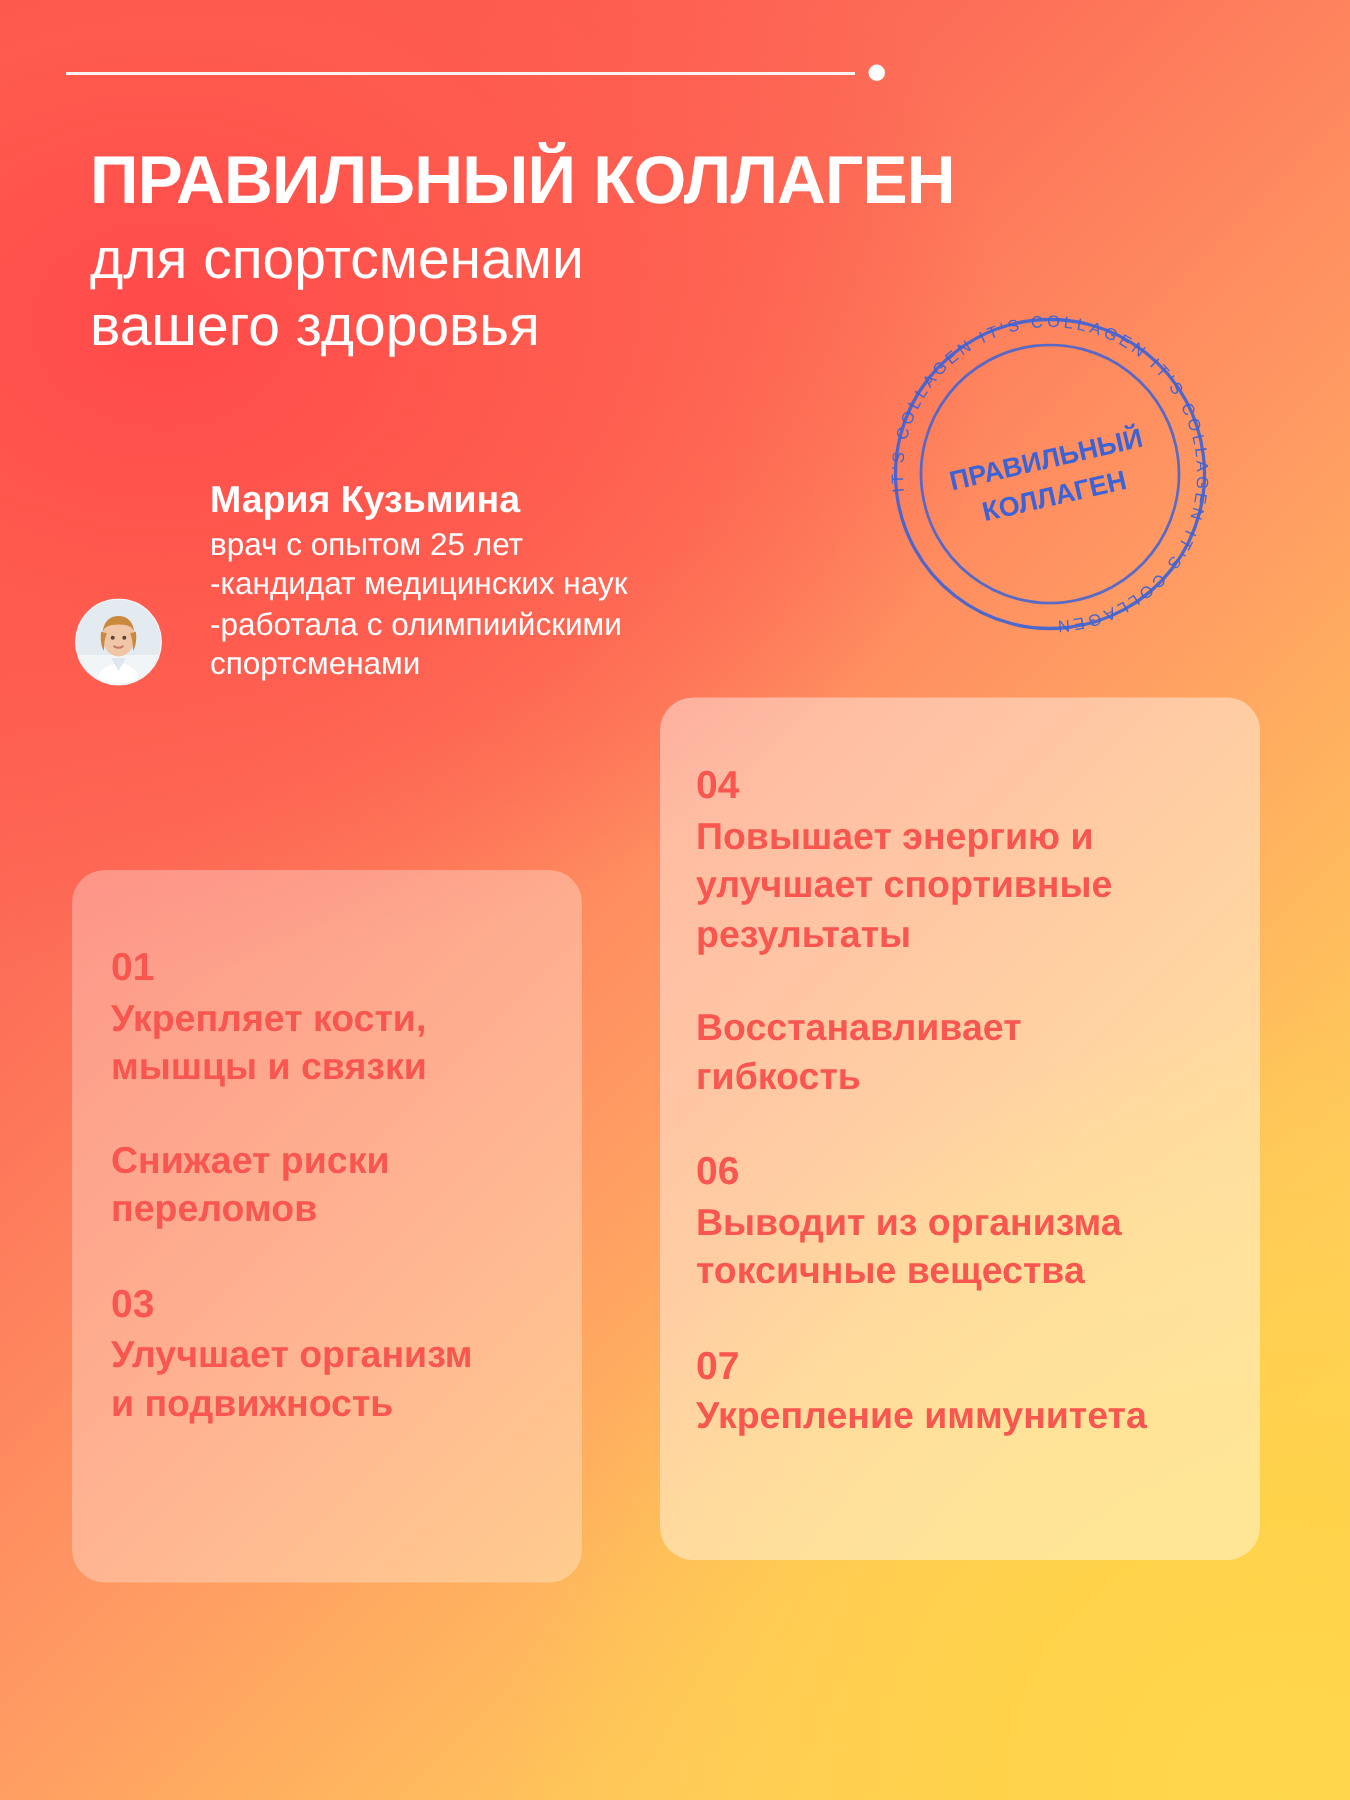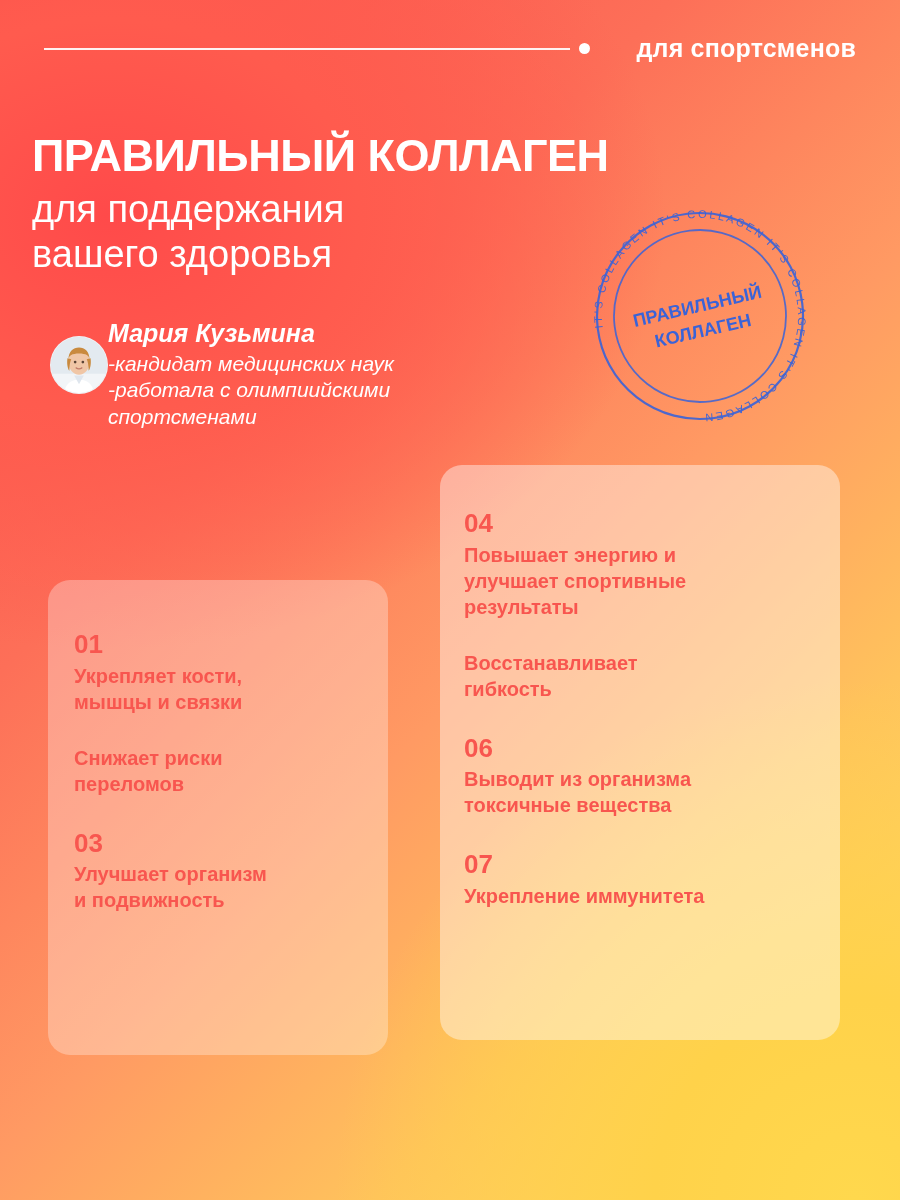--- a/index.html
+++ b/index.html
@@ -54,24 +54,23 @@
     color: #ffffff;
     font-size: 25px;
     font-weight: 700;
     letter-spacing: 0.2px;
     white-space: nowrap;
   }
 
   
   .headline {
     position: absolute;
-    left: 32px;
+    left: 60px;
     top: 96px;
     width: 620px;
-    margin-top: 36px;
   }
   .headline h1 {
     color: #ffffff;
     font-size: 45px;
     font-weight: 700;
     line-height: 1.05;
     letter-spacing: -0.5px;
     white-space: nowrap;
   }
   .headline h2 {
@@ -81,23 +80,22 @@
     line-height: 1.18;
     margin-top: 8px;
   }
 
   
   .author {
     position: absolute;
     left: 50px;
     top: 318px;
     display: flex;
-    align-items: flex-start;
-    gap: 0;
-    font-style: italic;
+    align-items: flex-end;
+    gap: 32px;
   }
   .avatar {
     width: 58px;
     height: 58px;
     border-radius: 50%;
     flex: 0 0 58px;
     margin-top: 18px;
     overflow: hidden;
     border: 1px solid rgba(255,255,255,0.55);
     background: #dfe7ee;
@@ -154,42 +152,41 @@
   .item:last-child { margin-bottom: 0; }
   .item-num {
     color: #f8564f;
     font-size: 26px;
     font-weight: 700;
     line-height: 1.25;
     margin-bottom: 2px;
   }
   .item-text {
     color: #f8564f;
-    font-size: 20px;
+    font-size: 25px;
     font-weight: 700;
     line-height: 1.30;
   }
   .card-right .item-num,
   .card-right .item-text { color: #f8564f; }
 </style>
 </head>
 <body>
 
 <div class="poster">
 
   <div class="eyebrow">
     <div class="eyebrow-line"></div>
     <div class="eyebrow-dot"></div>
-    <div class="eyebrow-text">для спортсменов</div>
   </div>
 
   <div class="headline">
     <h1>ПРАВИЛЬНЫЙ КОЛЛАГЕН</h1>
     <h2>
-      <span>для поддержания</span><br>
+      <span>для спортсменами</span><br>
       <span>вашего здоровья</span>
     </h2>
   </div>
 
   <div class="author">
     <div class="avatar">
       <svg viewBox="0 0 58 58" aria-hidden="true">
         <rect x="0" y="0" width="58" height="58" fill="#e3eaf0"></rect>
         <rect x="0" y="38" width="58" height="20" fill="#f2f5f8"></rect>
         <path d="M14 58c0-9 7-14 15-14s15 5 15 14z" fill="#ffffff"></path>
@@ -198,20 +195,21 @@
         <path d="M18 24c0-9 5-13 11-13s11 4 11 13c0-5-4-7-11-7s-11 2-11 7z" fill="#c98a3e"></path>
         <path d="M17 22c-1 7 1 12 2 13 0-6 1-10 2-12z" fill="#c98a3e"></path>
         <path d="M41 22c1 7-1 12-2 13 0-6-1-10-2-12z" fill="#c98a3e"></path>
         <circle cx="25" cy="26" r="1.4" fill="#5a4436"></circle>
         <circle cx="33" cy="26" r="1.4" fill="#5a4436"></circle>
         <path d="M26 32q3 2 6 0" stroke="#c07a68" stroke-width="1.3" fill="none" stroke-linecap="round"></path>
       </svg>
     </div>
     <div class="author-text">
       <div class="author-name">Мария Кузьмина</div>
+      <div class="author-line">врач  с опытом 25 лет</div>
       <div class="author-line">-кандидат медицинских наук</div>
       <div class="author-line">-работала с олимпиийскими</div>
       <div class="author-line">спортсменами</div>
     </div>
   </div>
 
   <div class="stamp">
     <svg viewBox="0 0 240 240" aria-hidden="true">
       <defs>
         <path id="ringPath" d="M120,120 m-98,0 a98,98 0 1,1 196,0 a98,98 0 1,1 -196,0"></path>

